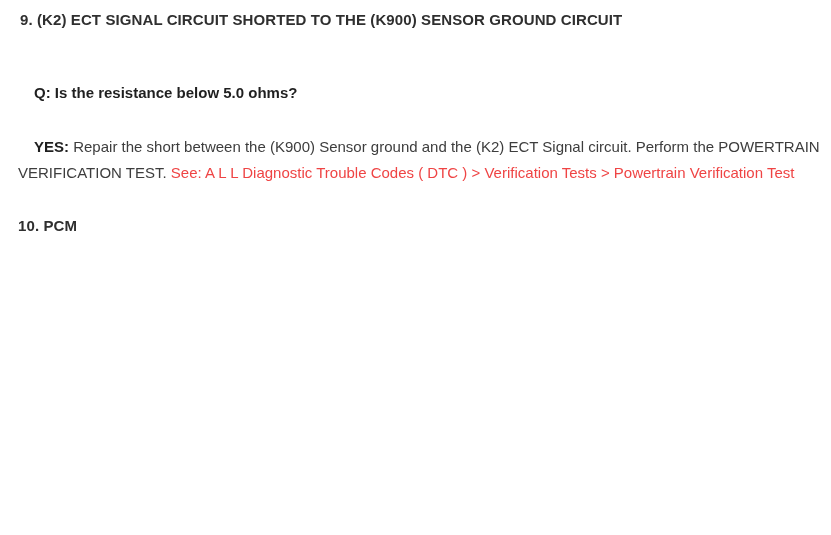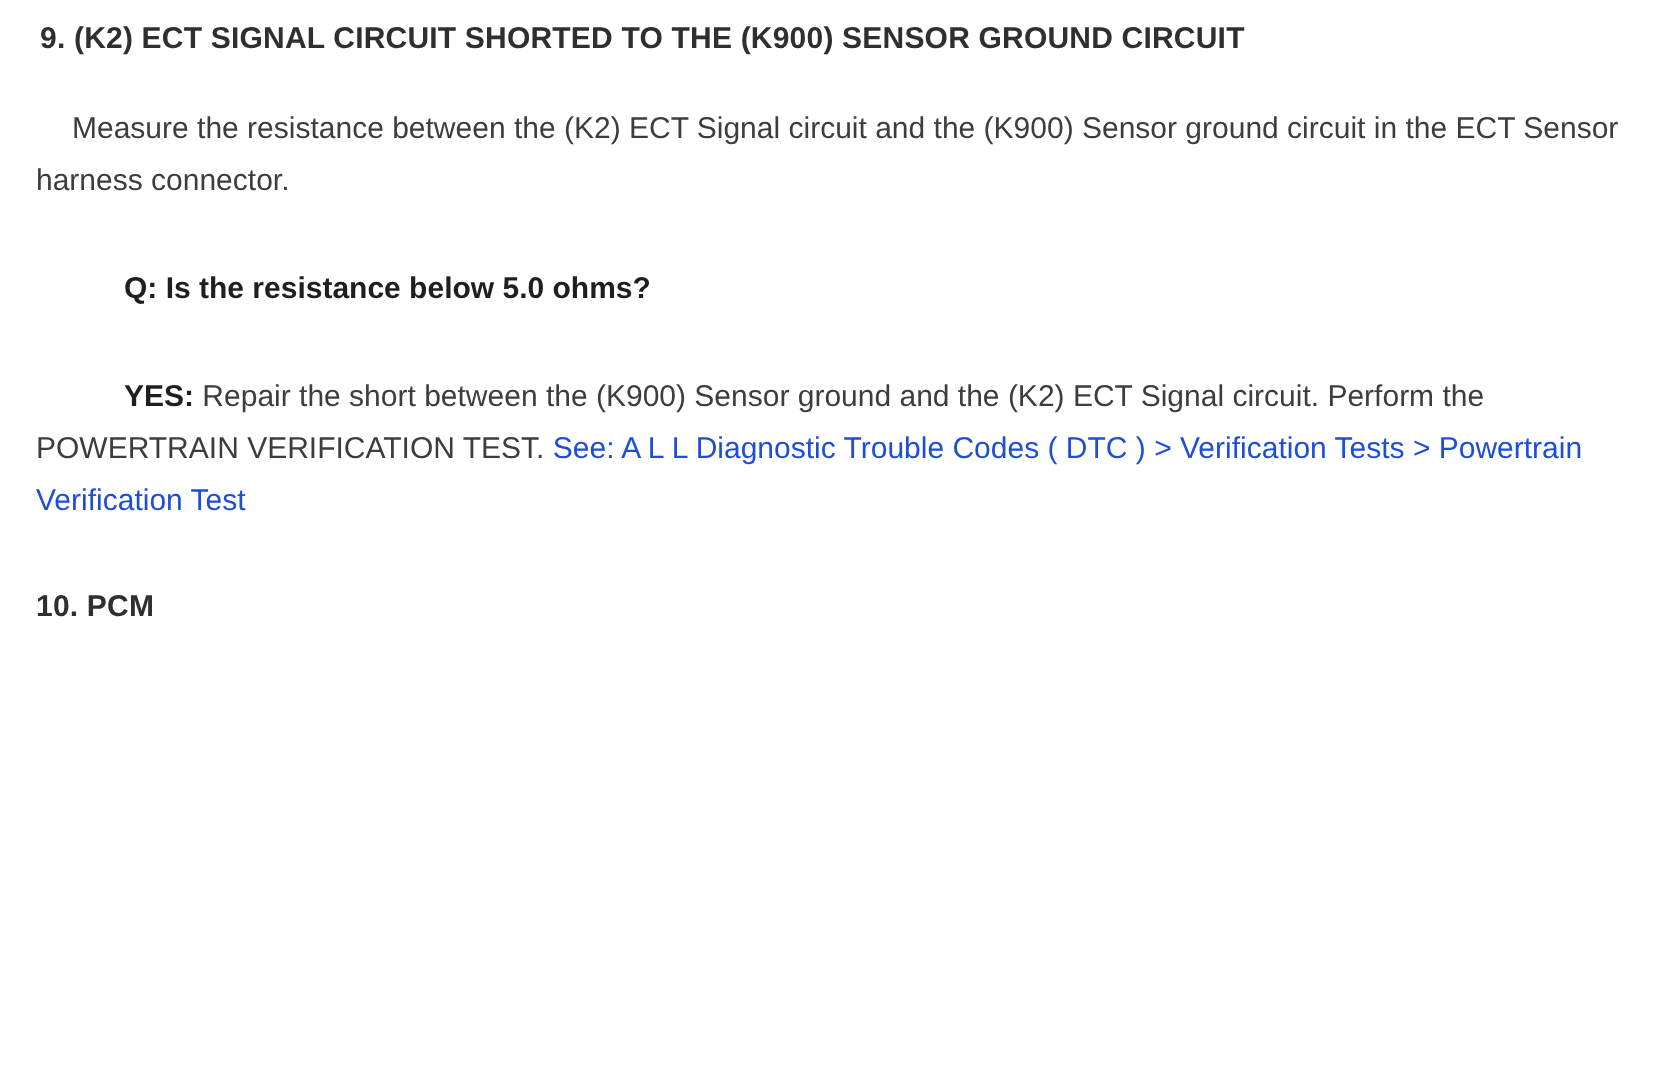--- a/index.html
+++ b/index.html
@@ -52,44 +52,42 @@
     text-indent: 18px;
     max-width: 812px;
   }
   p.para.hang {
     text-indent: 16px;
   }
 
   .b {
     font-weight: bold;
     color: #1f1f1f;
-    margin-left: 28px;
   }
   .link {
-    color: #1d4ed8;
+    color: #ef4444;
     text-decoration: none;
     cursor: pointer;
   }
   .gap-md { height: 22px; }
   .gap-lg { height: 28px; }
   .gap-xl { height: 30px; }
 
   .block-q { margin-top: 0; }
 </style>
 </head>
 <body>
 
 <div id="doc">
   <div class="content">
 
     <h2 class="step-heading">9. (K2) ECT SIGNAL CIRCUIT SHORTED TO THE (K900) SENSOR GROUND CIRCUIT</h2>
 
     <div class="gap-md"></div>
 
-    <p class="para">Measure the resistance between the (K2) ECT Signal circuit and the (K900) Sensor ground circuit in the ECT Sensor harness connector.</p>
 
     <div class="gap-lg"></div>
 
     <p class="para hang block-q">
       <span class="b">Q: Is the resistance below 5.0 ohms?</span>
     </p>
 
     <div class="gap-lg"></div>
 
     <p class="para hang">

